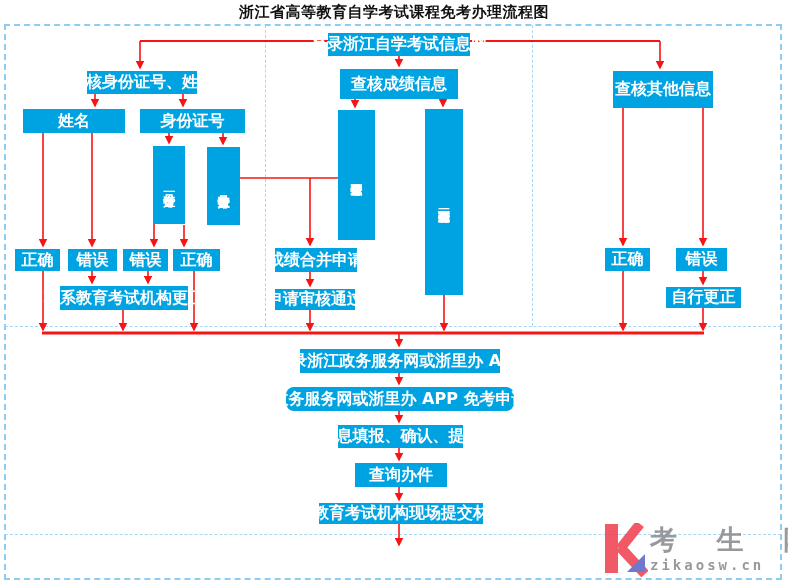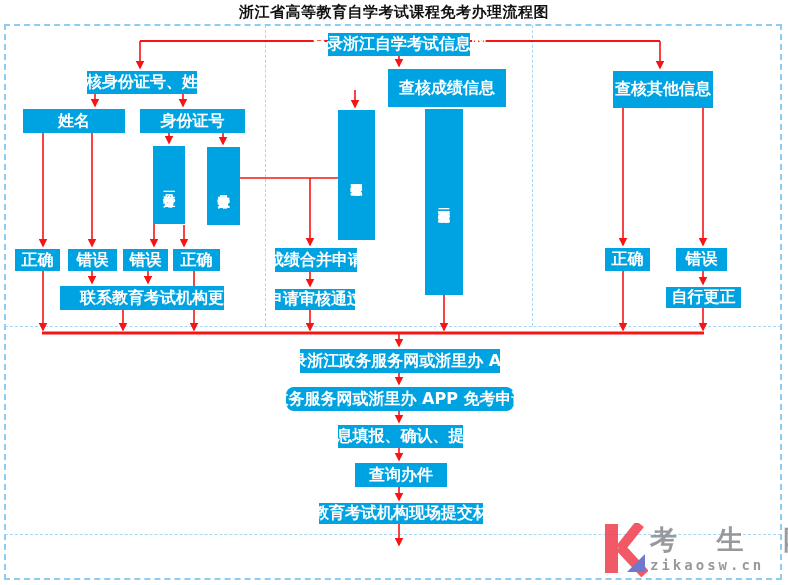--- a/index.html
+++ b/index.html
@@ -106,23 +106,23 @@
 
   <div class="node" style="left:87px;top:71px;width:110px;height:23px;">查核身份证号、姓名</div>
   <div class="node" style="left:23px;top:109px;width:102px;height:24px;">姓名</div>
   <div class="node" style="left:140px;top:109px;width:105px;height:24px;">身份证号</div>
   <div class="node vnode" style="left:153px;top:146px;width:32px;height:78px;font-size:12px;">一个身份证号</div>
   <div class="node vnode" style="left:207px;top:147px;width:33px;height:78px;font-size:12px;">数个身份证号</div>
   <div class="node" style="left:15px;top:249px;width:45px;height:22px;">正确</div>
   <div class="node" style="left:68px;top:249px;width:49px;height:22px;">错误</div>
   <div class="node" style="left:123px;top:249px;width:45px;height:22px;">错误</div>
   <div class="node" style="left:173px;top:249px;width:47px;height:22px;">正确</div>
-  <div class="node" style="left:60px;top:286px;width:128px;height:24px;padding-left:36px;">联系教育考试机构更正</div>
+  <div class="node" style="left:60px;top:286px;width:128px;height:24px;">联系教育考试机构更正</div>
 
-  <div class="node" style="left:340px;top:69px;width:118px;height:38px;margin-left:48px;">查核成绩信息</div>
+  <div class="node" style="left:340px;top:69px;width:118px;height:30px;">查核成绩信息</div>
   <div class="node vnode" style="left:338px;top:110px;width:37px;height:130px;">有数个身份证号下有成绩</div>
   <div class="node vnode" style="left:425px;top:109px;width:38px;height:186px;">有且只有一个正确身份证号下有成绩</div>
   <div class="node" style="left:275px;top:248px;width:82px;height:24px;">成绩合并申请</div>
   <div class="node" style="left:275px;top:289px;width:80px;height:21px;">申请审核通过</div>
 
   <div class="node" style="left:613px;top:71px;width:100px;height:37px;text-align:right;">查核其他信息</div>
   <div class="node" style="left:605px;top:248px;width:45px;height:23px;">正确</div>
   <div class="node" style="left:676px;top:248px;width:51px;height:23px;">错误</div>
   <div class="node" style="left:666px;top:287px;width:75px;height:21px;">自行更正</div>
 

